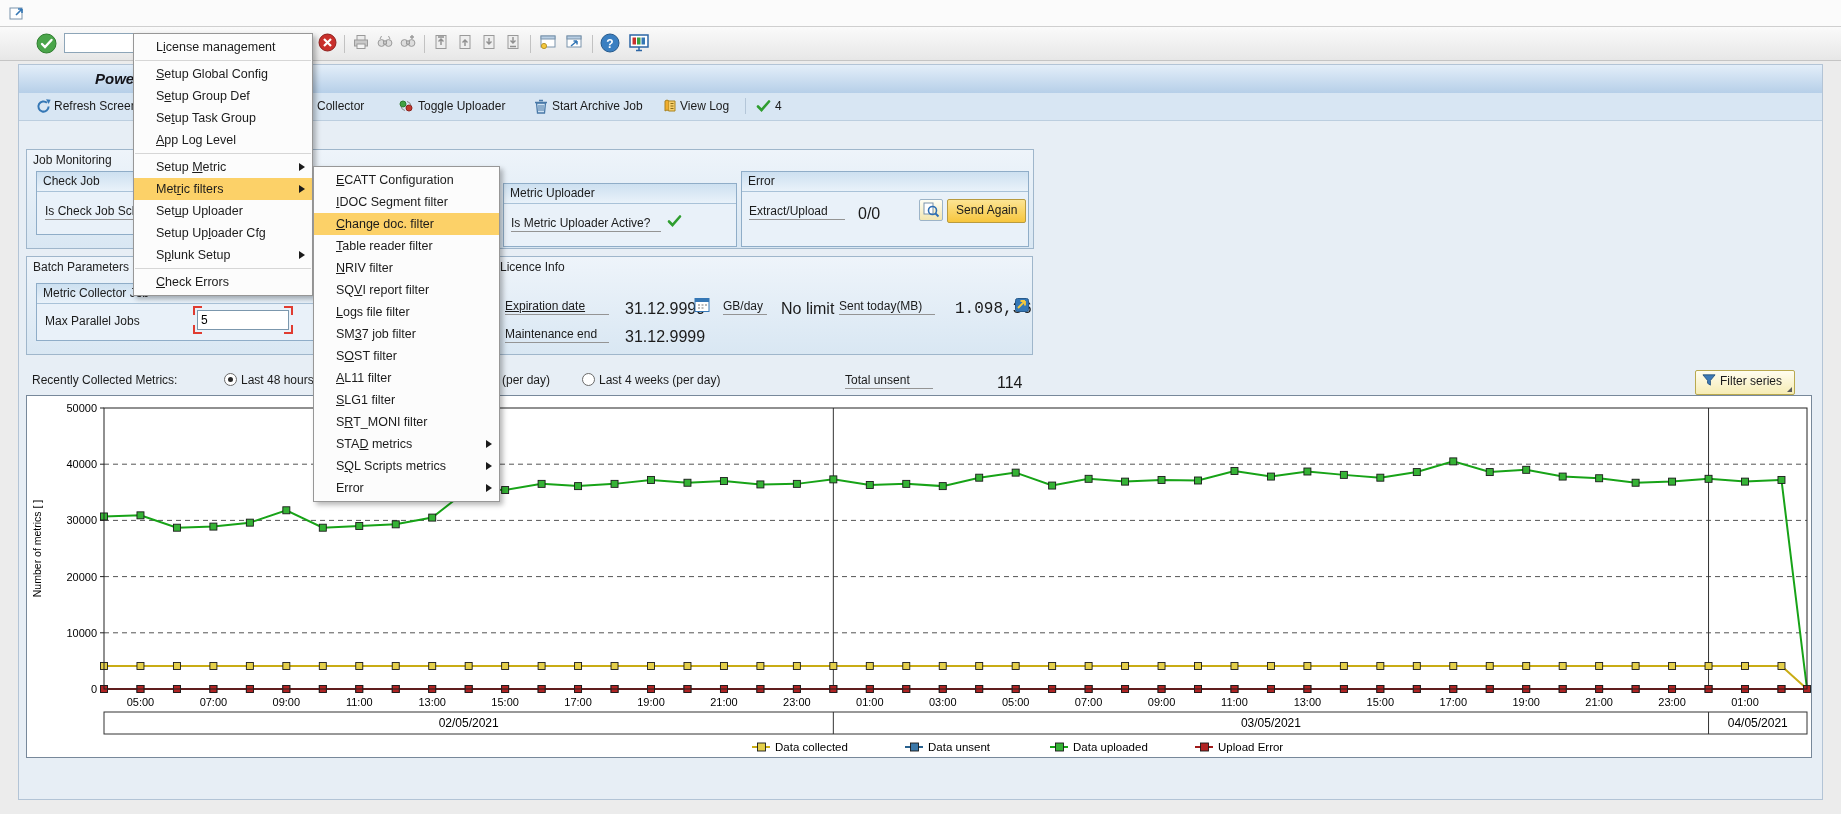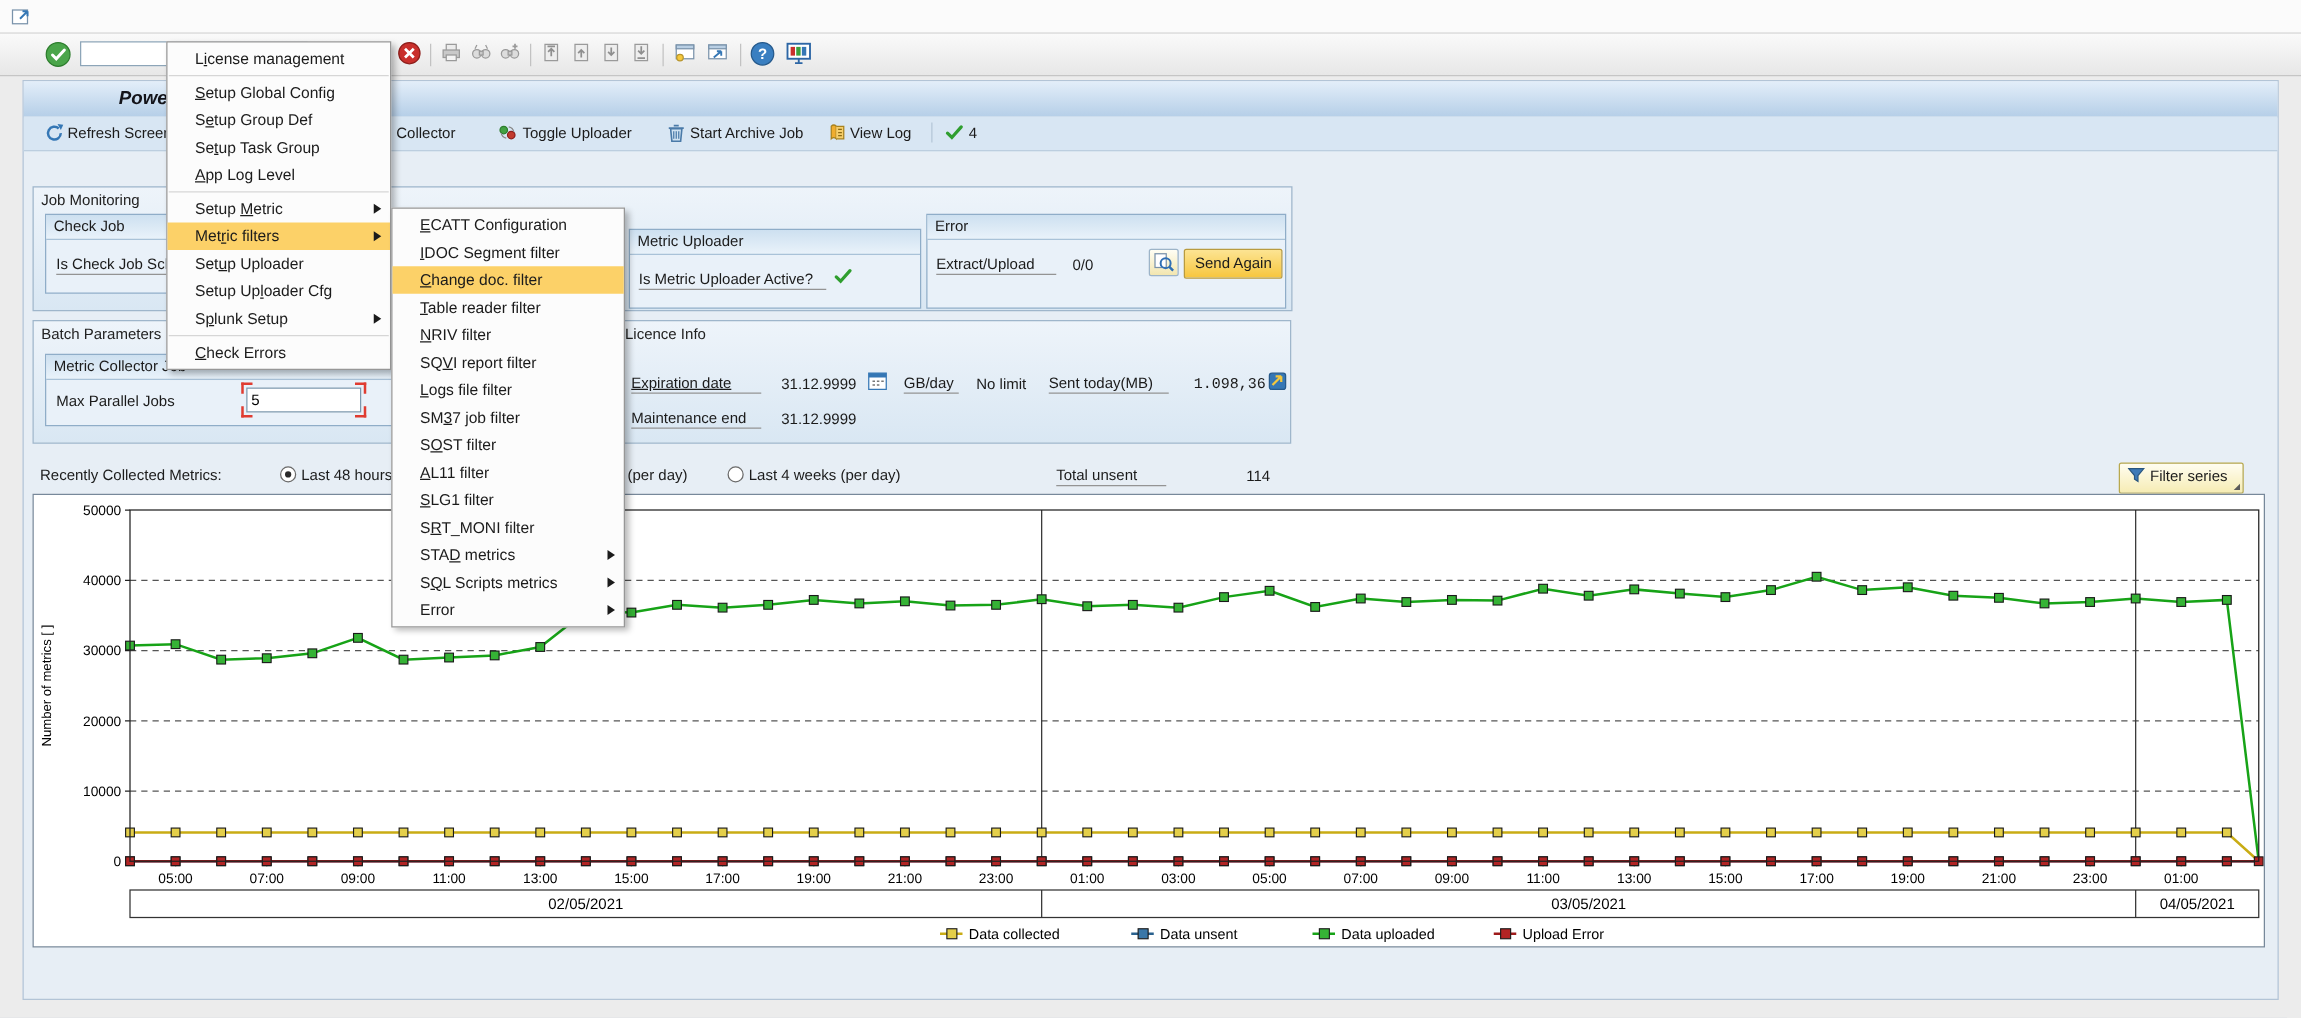--- a/index.html
+++ b/index.html
@@ -28,21 +28,21 @@
   .apptb .lbl{position:absolute;top:6px;font-size:12px;white-space:nowrap;}
   .apptb .ico{position:absolute;top:5px;}
   
   .secbox{position:absolute;border:1px solid #9fb6cb;background:linear-gradient(#eef4fa,#d9e7f3);box-sizing:border-box;}
   .secbox .boxlab{position:absolute;left:6px;top:3px;font-size:12px;color:#222;white-space:nowrap;}
   .grp{position:absolute;border:1px solid #8fadc8;background:#e9f1f9;box-sizing:border-box;}
   .grp-h{height:19px;background:linear-gradient(#cde0f0,#e9f2fa);border-bottom:1px solid #a9c2d8;
          font-size:12px;line-height:19px;padding-left:6px;white-space:nowrap;overflow:hidden;}
   .rowlab{position:absolute;font-size:12px;white-space:nowrap;}
   .ulab{border-bottom:1px solid #949494;padding-bottom:1px;display:inline-block;}
-  .val{position:absolute;font-size:12px;white-space:nowrap;}
+  .val{position:absolute;font-size:16px;white-space:nowrap;}
   .sapinput{border:1px solid #7b97ad;background:#fff;height:20px;font:12px "Liberation Sans",sans-serif;
             padding:0 3px;box-sizing:border-box;}
   .fc{position:absolute;width:7px;height:7px;}
   .fc.tl{border-left:2px solid #e03c31;border-top:2px solid #e03c31;left:-4px;top:-4px;}
   .fc.tr{border-right:2px solid #e03c31;border-top:2px solid #e03c31;right:-4px;top:-4px;}
   .fc.bl{border-left:2px solid #e03c31;border-bottom:2px solid #e03c31;left:-4px;bottom:-4px;}
   .fc.br{border-right:2px solid #e03c31;border-bottom:2px solid #e03c31;right:-4px;bottom:-4px;}
   .ybtn{position:absolute;height:22px;border:1px solid #b99b3f;border-radius:2px;font-size:12px;
         background:linear-gradient(#fce493,#f7c63e);padding:0 8px;line-height:20px;cursor:default;white-space:nowrap;}
   .sqbtn{position:absolute;width:24px;height:22px;border:1px solid #9db4c8;border-radius:2px;

